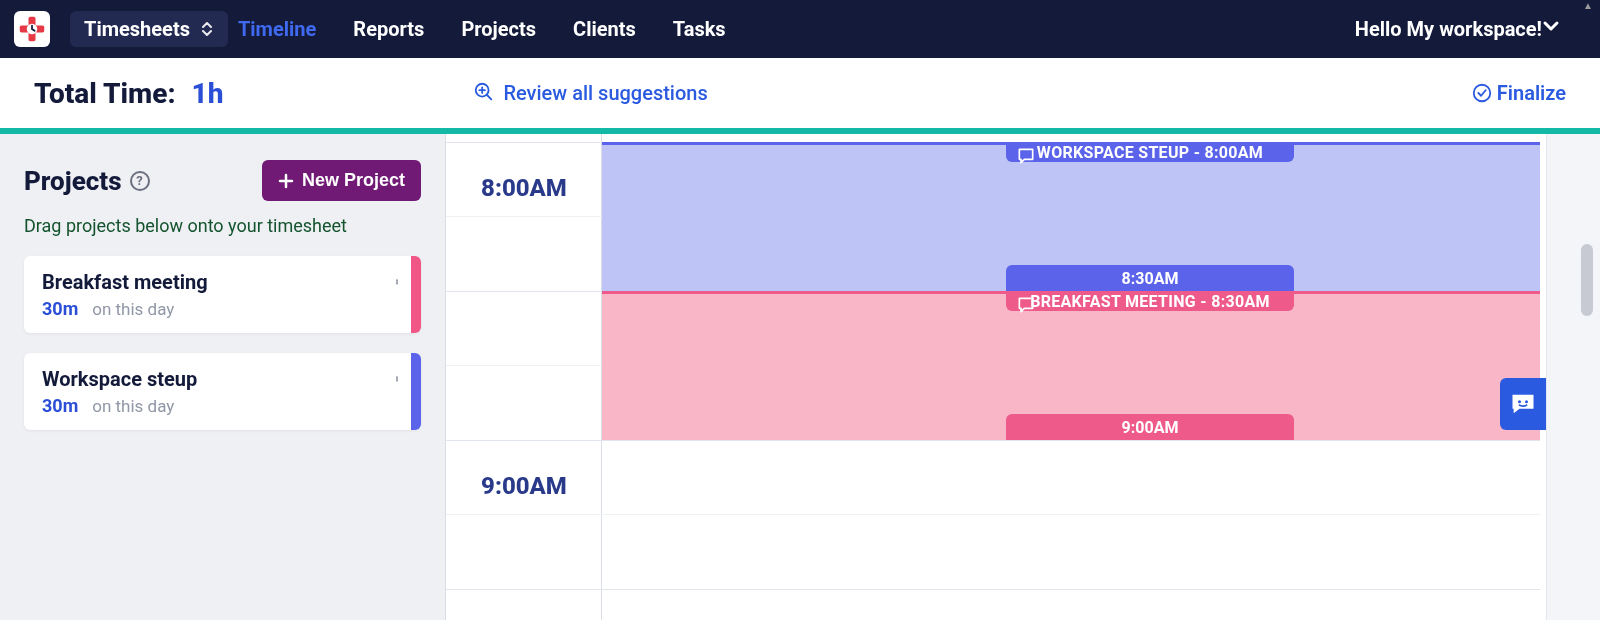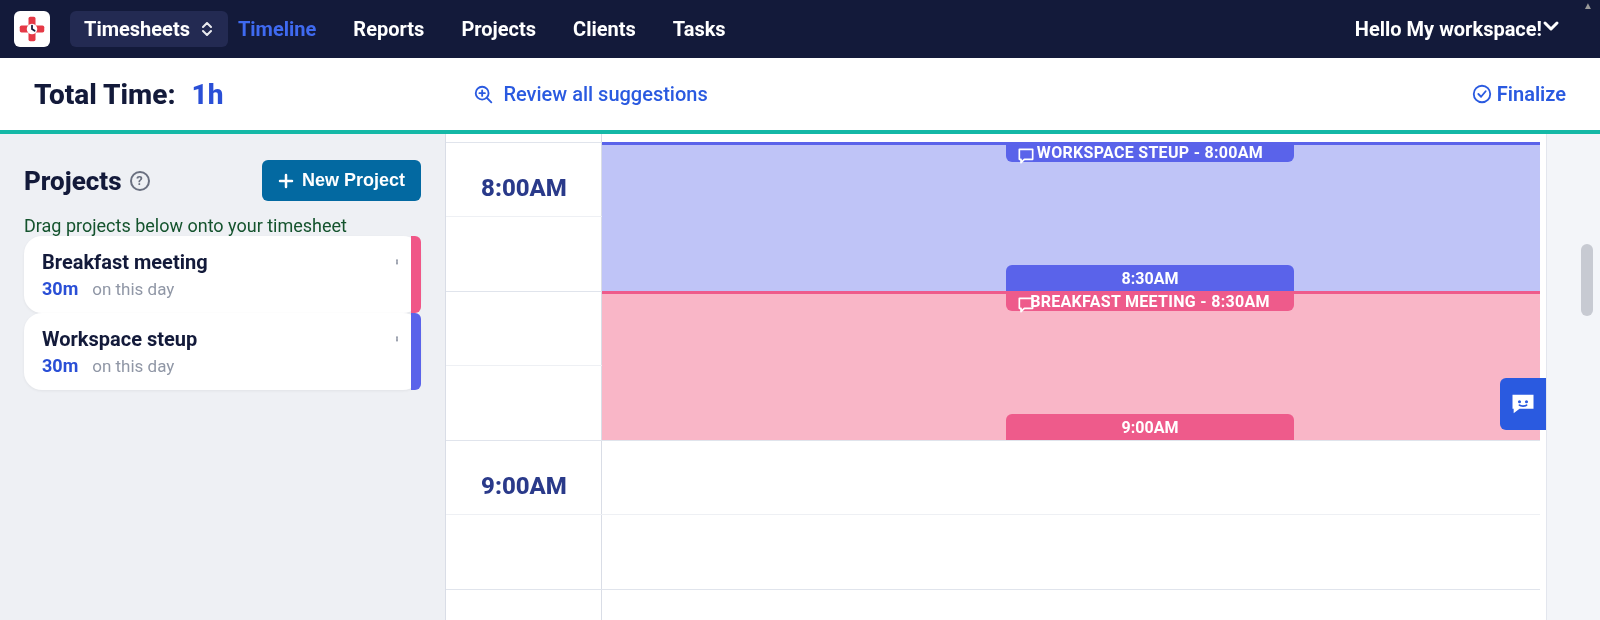--- a/index.html
+++ b/index.html
@@ -25,40 +25,40 @@
   .nav-tabs { display:flex; align-items:center; gap:37px; }
   .nav-tab { font-size:20px; font-weight:700; color:#fff; cursor:pointer; }
   .nav-tab.active { color:#3f6af0; }
   .workspace { margin-left:auto; display:flex; align-items:flex-start; font-size:20px; font-weight:700; padding-right:26px;}
   .scroll-arrows { position:absolute; right:2px; top:0; height:58px; width:20px; display:flex; flex-direction:column; justify-content: flex-start; align-items:center; }
   .scroll-arrows .up, .scroll-arrows .down { font-size:10px; color:#999; }
 
   
   .summary {
     display:flex; align-items:center; height:76px; background:#fff;
-    padding: 0 34px; border-bottom:4px solid #14b8a6;
+    padding: 0 34px; border-bottom:6px solid #14b8a6;
   }
   .total-label { font-size:28px; font-weight:800; color:#131a3a; }
   .total-value { font-size:28px; font-weight:800; color:#2a4fd6; margin-left:16px; }
-  .review { margin-left:250px; display:flex; align-items:flex-end; gap:8px; color:#2a5ae0; font-size:20px; font-weight:500; cursor:pointer;}
+  .review { margin-left:250px; display:flex; align-items:flex-start; gap:8px; color:#2a5ae0; font-size:20px; font-weight:500; cursor:pointer;}
   .finalize { margin-left:auto; display:flex; align-items:center; gap:4px; color:#2a5ae0; font-size:20px; font-weight:600; cursor:pointer; }
   .datepick { display:flex; align-items:center; gap:10px; margin-left:36px; color:#131a3a; font-size:22px; font-weight:700; }
   .datepick .arrow { font-size:22px; color:#131a3a; cursor:pointer; }
   .datepick .chev-down { border:solid #131a3a; border-width:0 3px 3px 0; display:inline-block; padding:4px; transform:rotate(45deg); margin:0 4px 4px 4px;}
 
   
   .body { position:absolute; top:134px; left:0; right:0; bottom:0; display:flex; }
   .sidebar { width:446px; background:#eef0f4; padding:26px 24px; border-right:1px solid #d9dde6; }
   .side-head { display:flex; align-items:center; }
   .side-head h2 { font-size:26px; font-weight:800; color:#131a3a; display:flex; align-items:center; gap:8px; }
   .help-circle { width:20px; height:20px; border:2px solid #6a7080; border-radius:50%; display:inline-flex; align-items:center; justify-content:center; font-size:13px; color:#6a7080; font-weight:700;}
-  .btn-new { margin-left:auto; background:#0369a1; color:#fff; border:none; border-radius:6px; padding:10px 16px; font-size:18px; font-weight:700; display:flex; align-items:center; gap:8px; cursor:pointer;}
+  .btn-new { margin-left:auto; background:#701a75; color:#fff; border:none; border-radius:6px; padding:10px 16px; font-size:18px; font-weight:700; display:flex; align-items:center; gap:8px; cursor:pointer;}
   .side-hint { margin-top:14px; font-size:18px; color:#14532d; }
   .proj-card {
-    background:#fff; border-radius:18px; position:relative;
+    margin-top:20px; background:#fff; border-radius:6px; position:relative;
     padding:14px 38px 14px 18px; box-shadow:0 1px 3px rgba(0,0,0,.06);
   }
   .proj-card .bar { position:absolute; top:0; right:0; bottom:0; width:10px; border-radius:0 6px 6px 0; }
   .proj-card .dots { position:absolute; top:14px; right:22px; color:#9aa0ad; font-size:18px; letter-spacing:-3px; transform:rotate(90deg); cursor:pointer;}
   .proj-title { font-size:20px; font-weight:700; color:#131a3a; }
   .proj-sub { margin-top:4px; }
   .proj-dur { font-size:18px; font-weight:700; color:#2a4fd6; }
   .proj-day { font-size:17px; color:#9097a6; margin-left:10px; }
 
   

